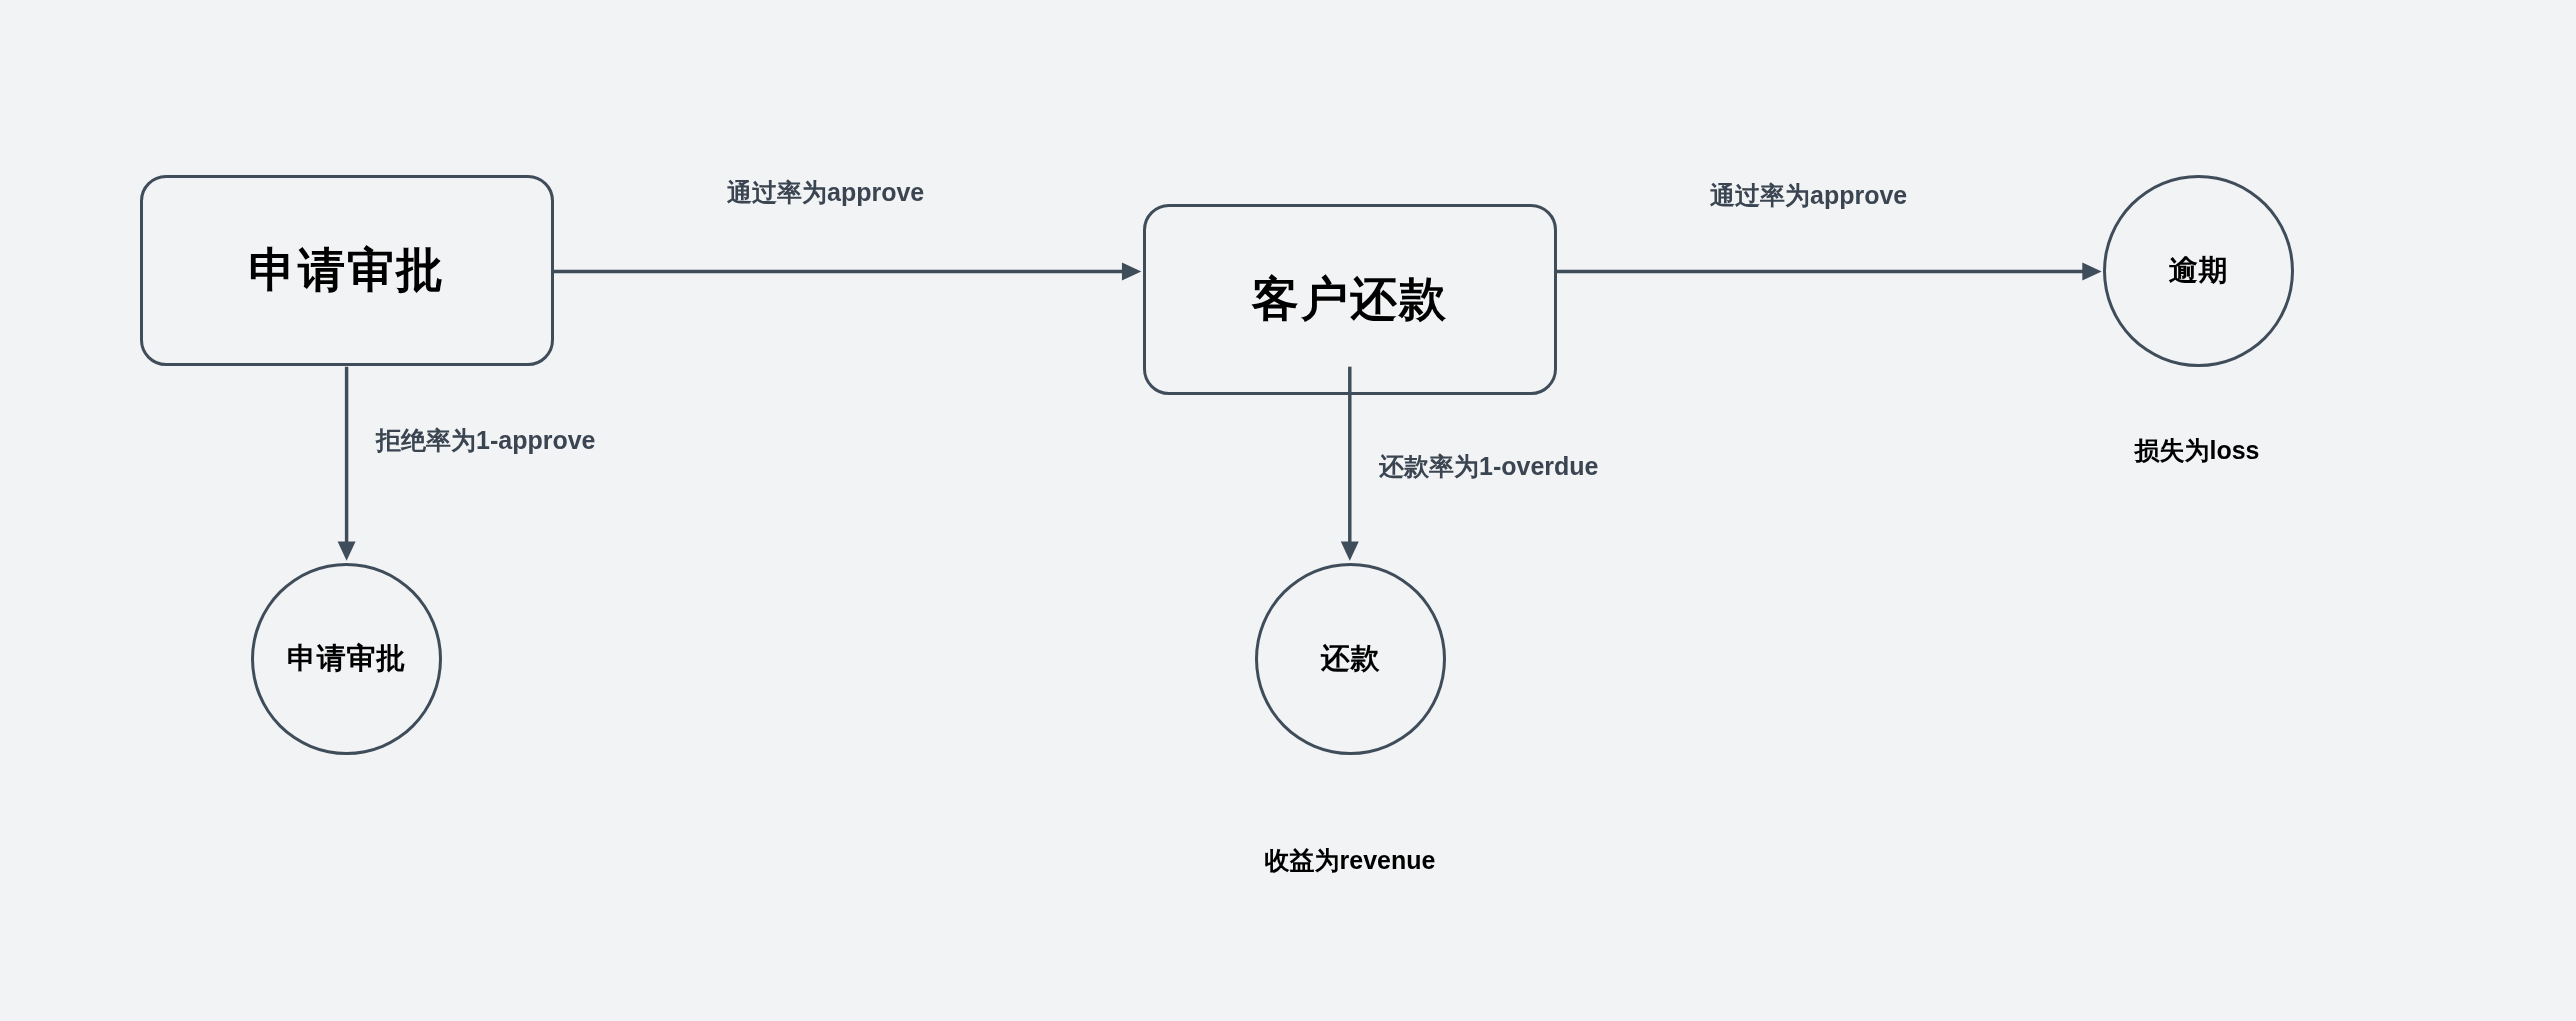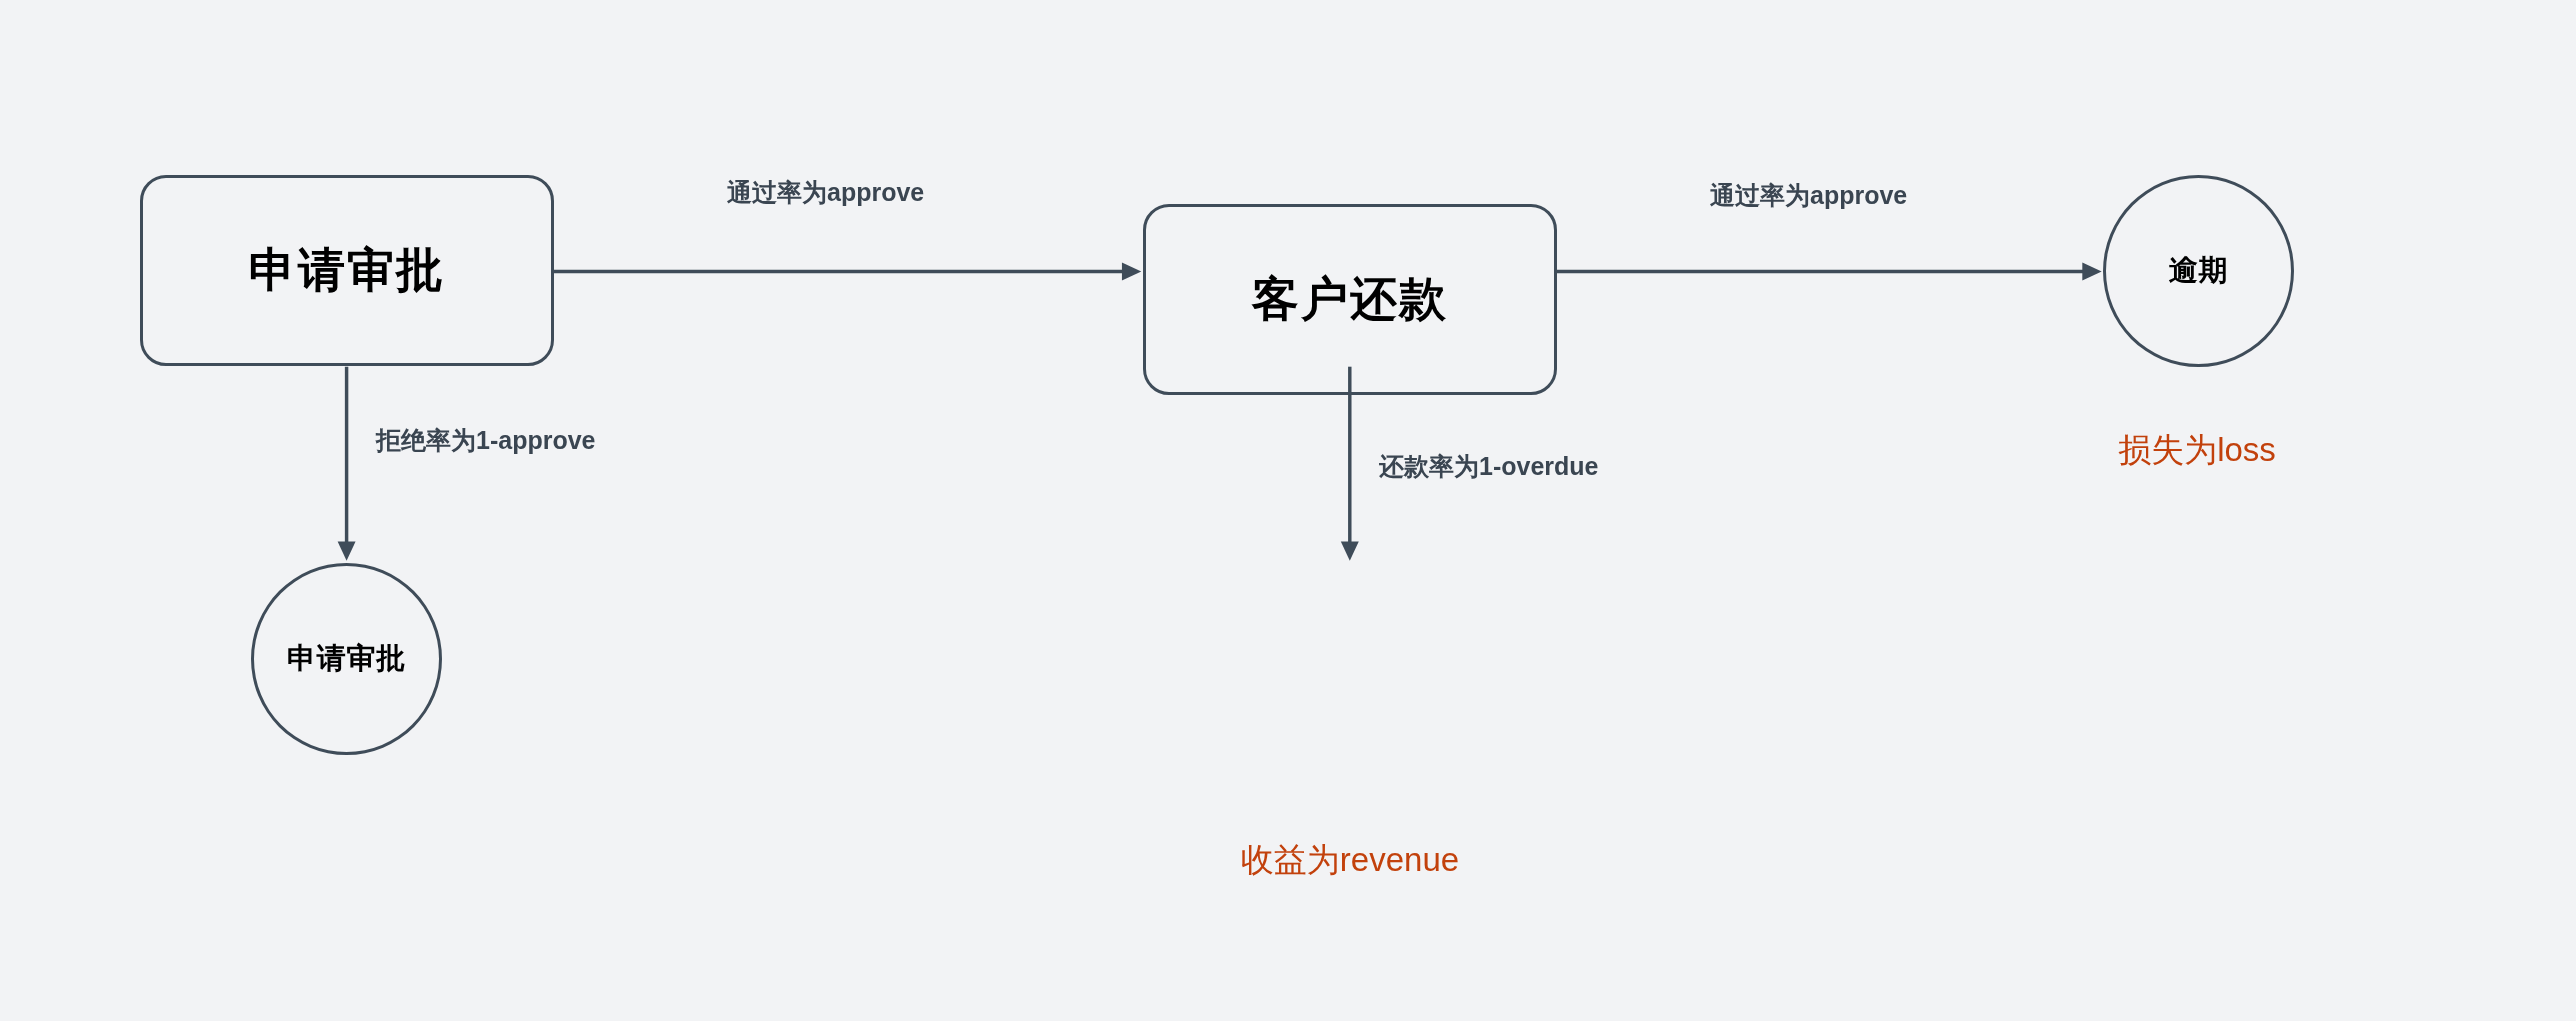--- a/index.html
+++ b/index.html
@@ -61,23 +61,23 @@
     white-space: nowrap;
   }
   #label-approve  { left: 727px; top: 177px; }
   #label-overdue  { left: 1710px; top: 180px; }
   #label-reject   { left: 376px;  top: 425px; }
   #label-repay    { left: 1379px; top: 451px; }
 
   .note {
     position: absolute;
     transform: translate(-50%, -50%);
-    color: #c2410c;
-    font-size: 33px;
-    font-weight: normal;
+    color: #000000;
+    font-size: 25px;
+    font-weight: bold;
     white-space: nowrap;
   }
   #note-loss    { left: 2197px; top: 450px; }
   #note-revenue { left: 1350px; top: 860px; }
 </style>
 </head>
 <body>
 
 <div class="canvas">
 
@@ -105,20 +105,23 @@
   </div>
 
   <div id="node-repayment" class="node rect">
     <span>客户还款</span>
   </div>
 
   <div id="node-reject-terminal" class="node circle">
     <span>申请审批</span>
   </div>
 
+  <div id="node-repaid-terminal" class="node circle">
+    <span>还款</span>
+  </div>
 
   <div id="node-overdue-terminal" class="node circle">
     <span>逾期</span>
   </div>
 
   <div id="label-approve" class="edge-label">通过率为approve</div>
 
   <div id="label-overdue" class="edge-label">通过率为approve</div>
 
   <div id="label-reject" class="edge-label">拒绝率为1-approve</div>

